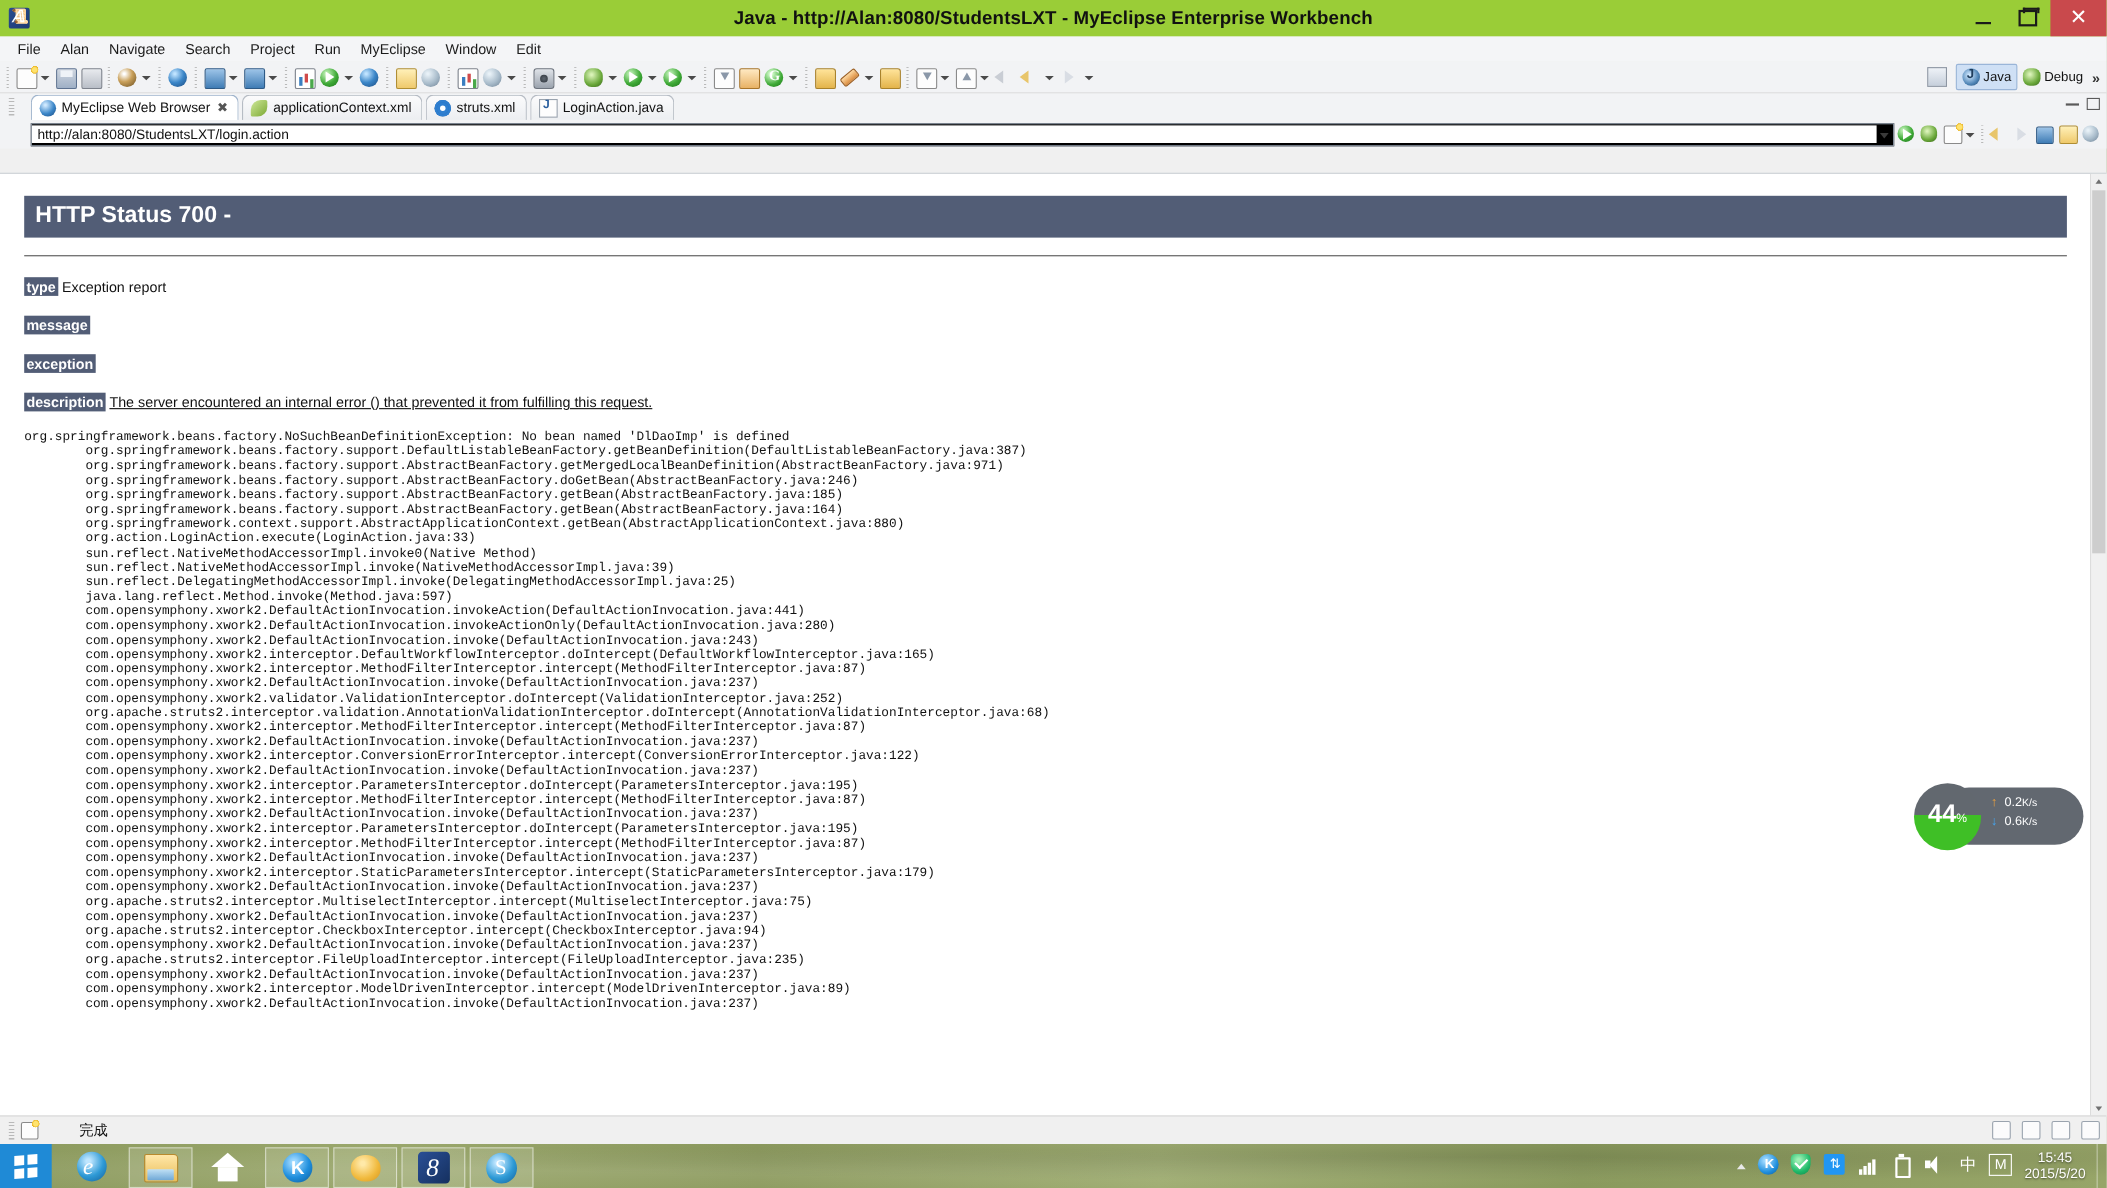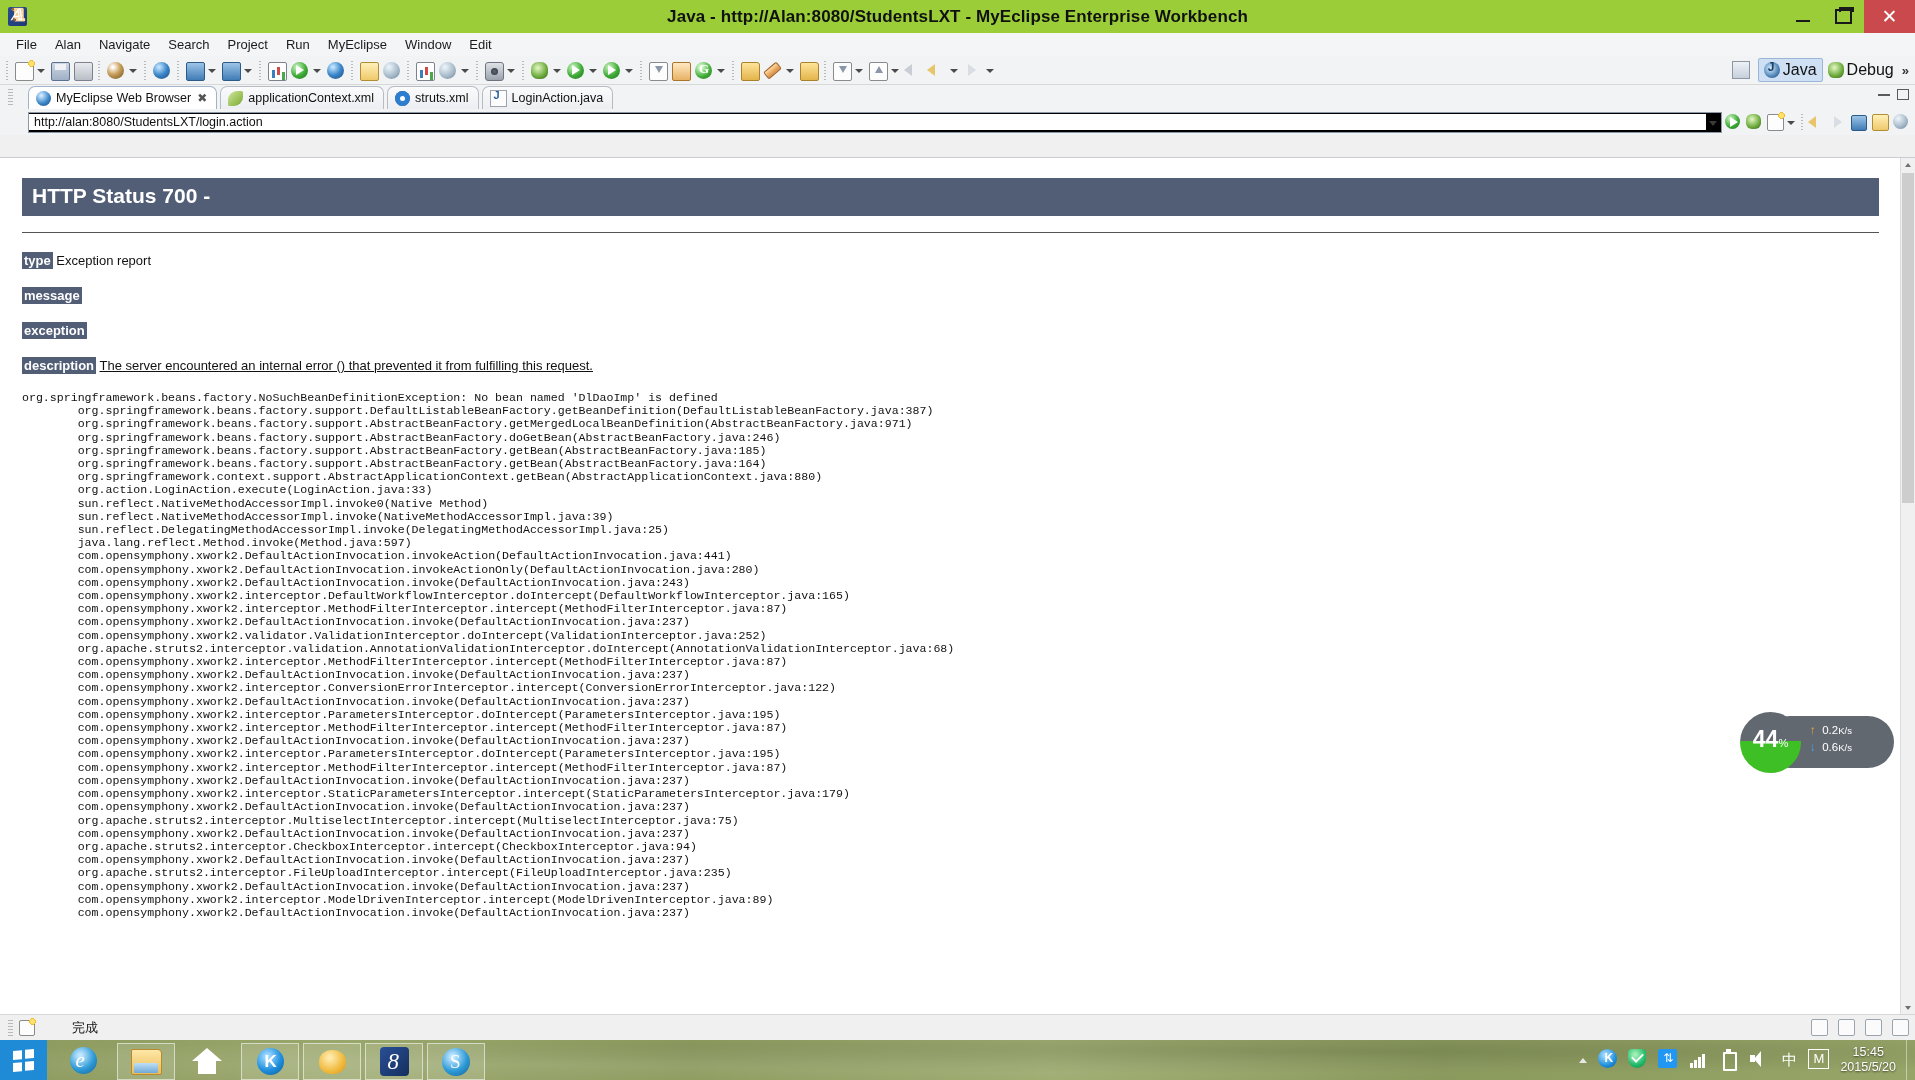--- a/index.html
+++ b/index.html
@@ -89,21 +89,21 @@
   .ic.gridp{background:linear-gradient(#ffe9c2,#e8b265);border:1px solid #a8752a;}
   .ic.gcircle{background:radial-gradient(circle at 35% 30%,#d9ffd2 5%,#3faa37 60%,#1f7a1c 95%);border-radius:50%;}
   .ic.gcircle:after{content:"G";position:absolute;left:4px;top:-1px;color:#fff;font-size:13px;font-weight:bold;
      font-family:"Liberation Serif",serif;}
   .ic.boxarr{background:#fdfdfd;border:1px solid #8a8a8a;}
   .ic.boxarr:after{content:"";position:absolute;left:5px;top:3px;border-left:4px solid transparent;
     border-right:4px solid transparent;border-top:7px solid #8a97a8;}
   .ic.boxup:after{border-top:none;border-bottom:7px solid #8a97a8;}
 
   .perspbar{position:absolute;right:3px;top:2px;display:flex;align-items:center;height:24px;}
-  .persp-btn{display:flex;align-items:center;height:22px;padding:0 5px;font-size:16px;color:#111;cursor:default;}
+  .persp-btn{display:flex;align-items:center;height:22px;padding:0 5px;font-size:12px;color:#111;cursor:default;}
   .persp-btn.active{background:#cfe0f5;border:1px solid #9ab5d8;border-radius:2px;}
   .persp-btn .pi{width:16px;height:16px;margin-right:3px;position:relative;}
   .pi.java{background:radial-gradient(circle at 40% 40%,#cfe7ff 5%,#4d83b5 60%,#27496c 95%);border-radius:50%;}
   .pi.java:after{content:"J";position:absolute;left:4px;top:-2px;color:#1f3d5c;font-size:12px;font-weight:bold;}
   .pi.dbg{background:radial-gradient(circle at 40% 35%,#d9f2b7 5%,#6aa83a 60%,#3d6d1f 95%);border-radius:40%;}
   .pi.openp{background:linear-gradient(#eef2f7,#c6cfdb);border:1px solid #8d96a3;}
   .chev{font-size:13px;color:#333;padding:0 3px;font-weight:bold;}
 
   
   .tabrow{height:24px;background:#F2F3F5;display:flex;align-items:flex-end;padding-left:28px;position:relative;}

